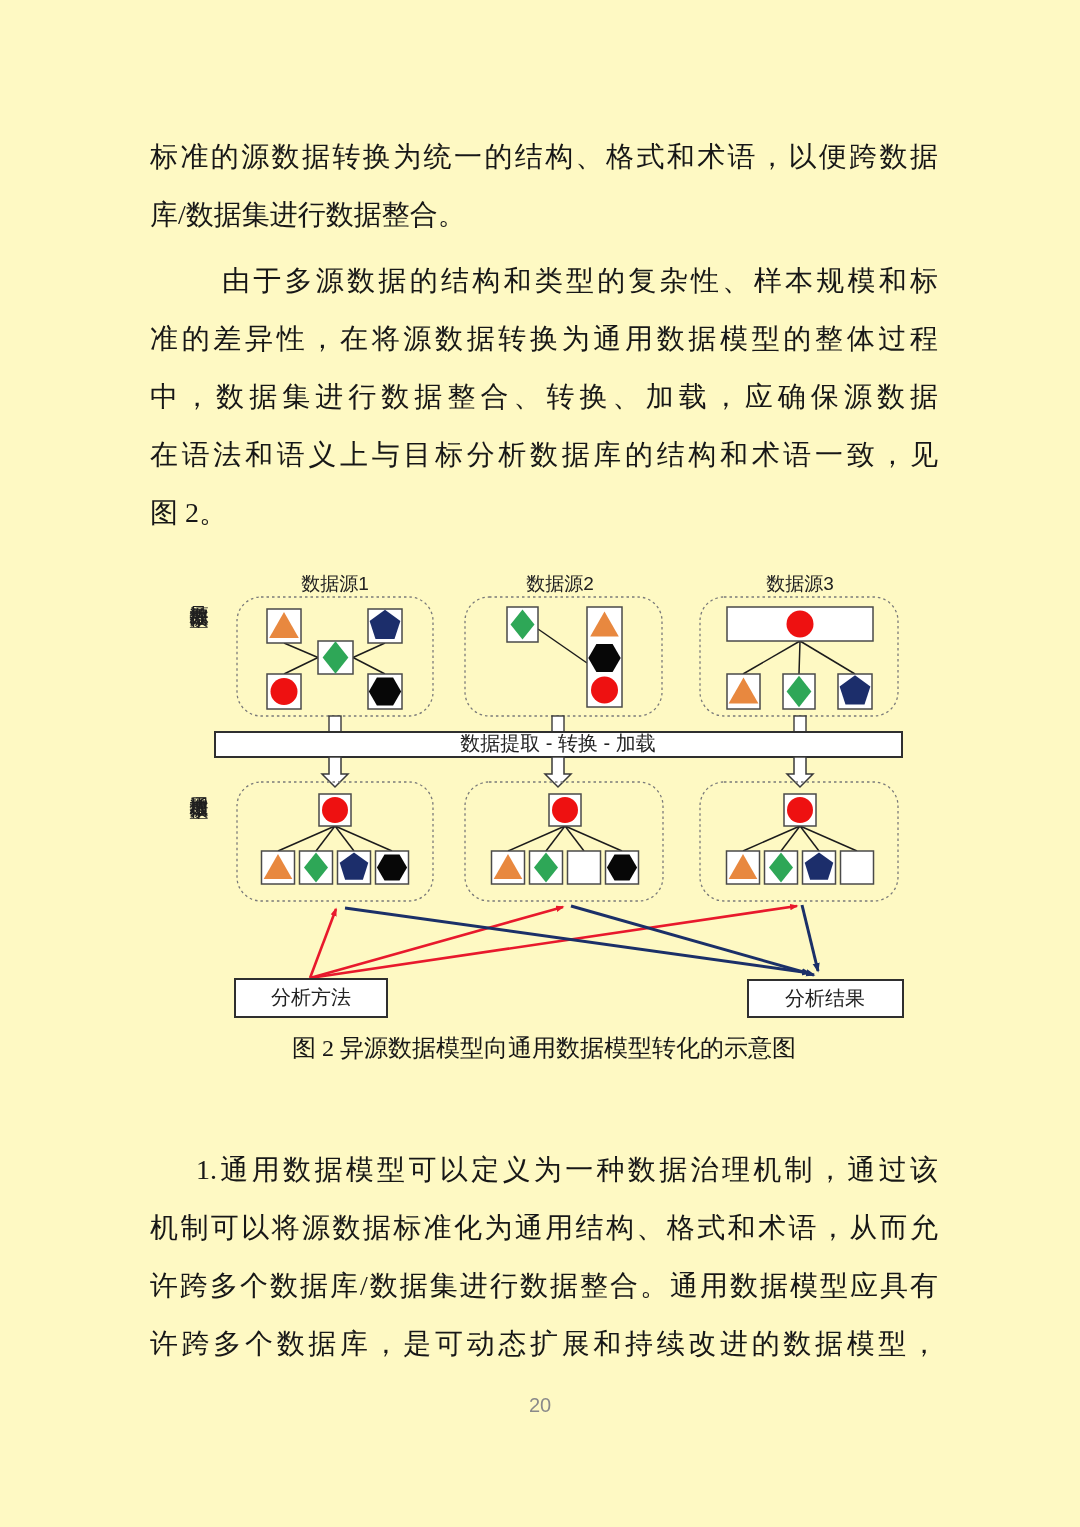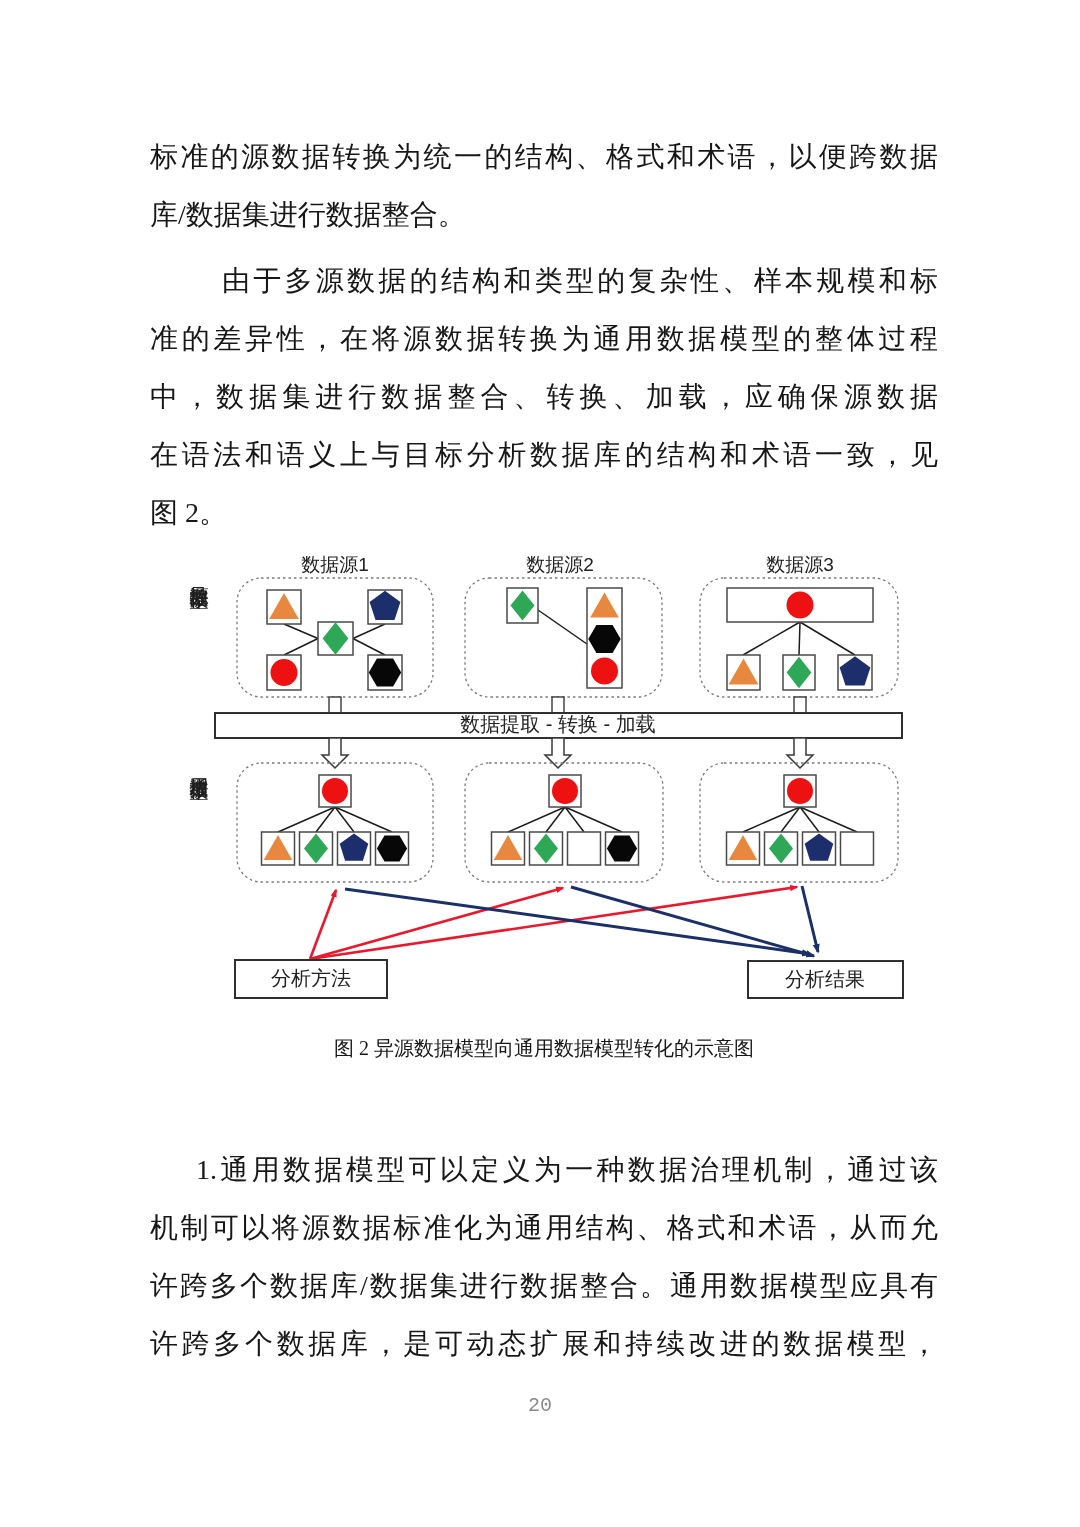--- a/index.html
+++ b/index.html
@@ -1,31 +1,31 @@
 <!DOCTYPE html>
 <html><head>
 <meta charset="utf-8">
 <style>
   html,body{margin:0;padding:0;background:#e8e8e8}
-  .page{position:relative;width:1080px;height:1527px;background:#ffffff;margin:0 auto;
+  .page{position:relative;width:1080px;height:1527px;background:#fef9c3;margin:0 auto;
         font-family:"Liberation Serif","DejaVu Serif",serif;color:#171717;overflow:hidden}
   .tb{position:absolute;left:150px;width:788px;font-size:28px}
   .line{height:58px;line-height:58px}
   .just{text-align:justify;text-align-last:justify;text-justify:inter-character}
   .ind{text-indent:72px}
   .ind-num{text-indent:46px}
   .blockA{top:128px}
   .blockB{top:252px}
   .blockC{top:1080px}
   .blockD{top:1141px}
   .caption{position:absolute;left:150px;top:1019px;width:788px;height:58px;line-height:58px;
-           text-align:center;font-size:20px}
+           text-align:center;font-size:24px}
   .pagenum{position:absolute;left:0;top:1394px;width:1080px;text-align:center;font-size:20px;
-           color:#8a8a8a;font-family:Liberation Mono, monospace}
-  .diagram{position:absolute;left:180px;top:550px;width:730px;height:460px}
+           color:#8a8a8a;font-family:Liberation Sans, sans-serif}
+  .diagram{position:absolute;left:180px;top:569px;width:730px;height:460px}
   .diagram svg{position:absolute;left:0;top:0}
   .vlabel{position:absolute;writing-mode:vertical-rl;text-orientation:upright;
           font-family:"Liberation Sans","DejaVu Sans",sans-serif;font-size:19px;color:#1f1f1f;
           letter-spacing:1px}
   .v1{left:6px;top:21px}
   .v2{left:6px;top:212px}
   svg text{font-family:"Liberation Sans","DejaVu Sans",sans-serif;fill:#222222}
   .glabel{font-size:19px}
   .bartext{font-size:20px}
   .boxtext{font-size:20px}

